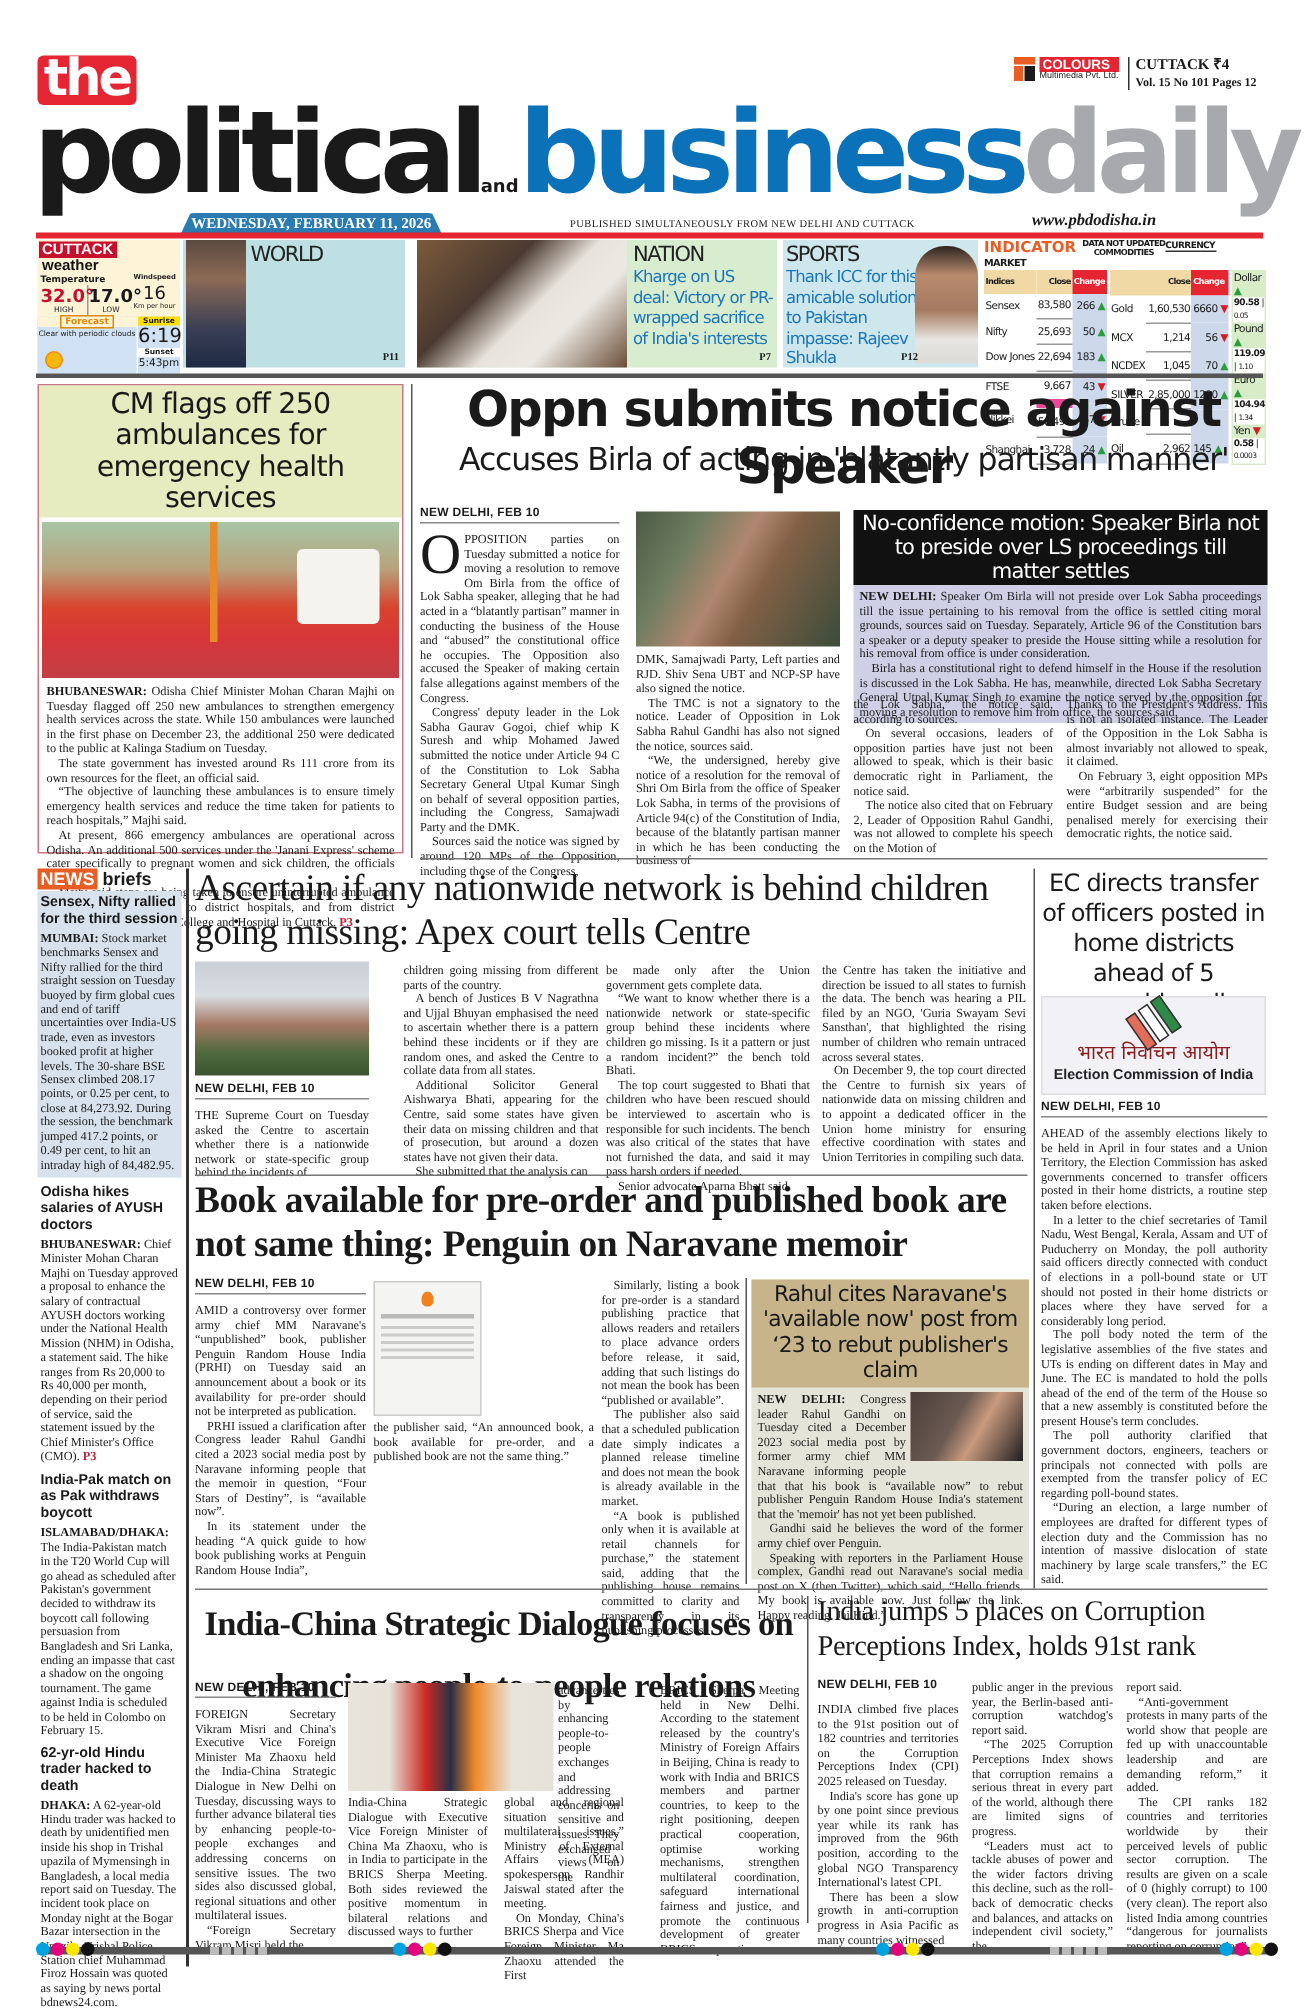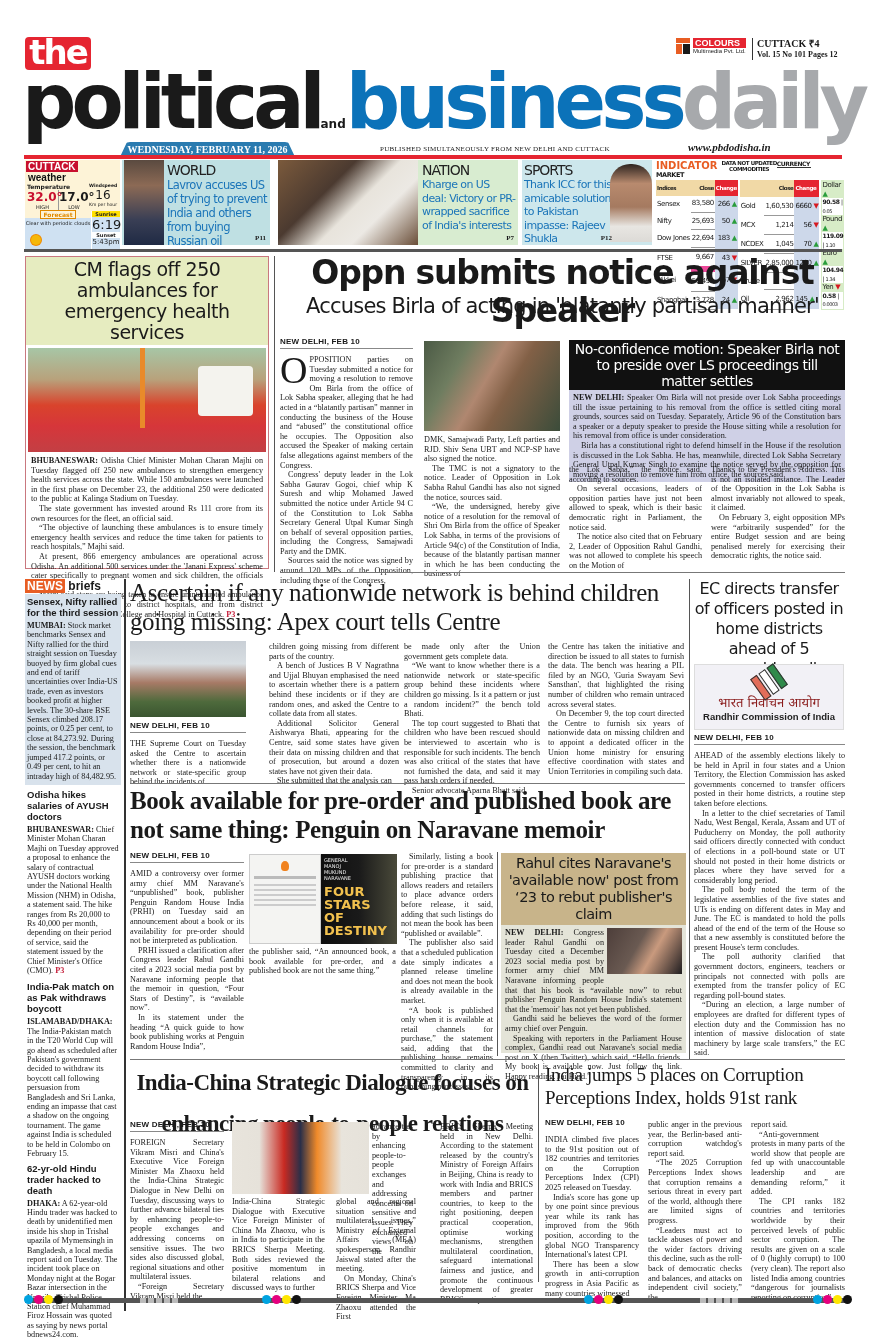--- a/index.html
+++ b/index.html
@@ -111,21 +111,20 @@
       <div style="background:#fff;font-weight:bold;font-size:5px">Sunset</div>
       <div style="font-size:7px">5:43pm</div>
     </div>
   </div>
 </div>
 
 <div class="abs strip world">
   <div class="teaser-photo" style="left:2px;top:0;width:40px;height:85px;background:linear-gradient(180deg,#5a4a40 0%,#8c6a55 30%,#3a3f55 70%,#1f2a44 100%)"></div>
   <div style="position:absolute;left:45px;top:2px;width:104px">
     <div class="teaser-kicker" style="font-size:14px">WORLD</div>
-    <div class="teaser-text" style="font-size:11.5px;line-height:14px">Lavrov accuses US of trying to prevent India and others from buying Russian oil</div>
   </div>
   <div class="pg">P11</div>
 </div>
 
 <div class="abs strip nation">
   <div class="teaser-photo" style="left:0;top:0;width:140px;height:85px;background:linear-gradient(135deg,#7b5a3c 0%,#4b3a30 35%,#e8e4dc 55%,#ece9e4 70%,#6a4e38 100%)"></div>
   <div style="position:absolute;left:144px;top:2px;width:94px">
     <div class="teaser-kicker" style="font-size:14px">NATION</div>
     <div class="teaser-text" style="font-size:11px;line-height:13.5px">Kharge on US deal: Victory or PR-wrapped sacrifice of India's interests</div>
   </div>
@@ -358,21 +357,21 @@
 <div class="vr" style="left:689px;top:579px;height:480px"></div>
 
 <div class="abs cond" style="left:693px;top:579px;width:152px;text-align:center;font-size:16px;line-height:20px">EC directs transfer of officers posted in home districts ahead of 5 assembly polls</div>
 <div class="abs" style="left:694px;top:664px;width:150px;height:66px;background:#f2f1f6;border:1px solid #ddd;text-align:center">
   <div style="display:flex;justify-content:center;gap:2px;margin-top:4px;transform:rotate(-35deg);height:26px;align-items:center">
     <div style="width:8px;height:26px;background:#e26d5a;border:1px solid #333"></div>
     <div style="width:8px;height:26px;background:#fff;border:1px solid #333"></div>
     <div style="width:8px;height:26px;background:#2f8a4a;border:1px solid #333"></div>
   </div>
   <div style="font-family:'DejaVu Sans',sans-serif;font-size:13px;color:#8a1c1c;line-height:16px">भारत निर्वाचन आयोग</div>
-  <div class="sans" style="font-weight:bold;font-size:9.5px;color:#222">Randhir Commission of India</div>
+  <div class="sans" style="font-weight:bold;font-size:9.5px;color:#222">Election Commission of India</div>
 </div>
 <div class="abs" style="left:694px;top:733px;width:151px">
   <div class="dateline">NEW DELHI, FEB 10</div>
   <p class="noind">AHEAD of the assembly elections likely to be held in April in four states and a Union Territory, the Election Commission has asked governments concerned to transfer officers posted in their home districts, a routine step taken before elections.</p>
   <p>In a letter to the chief secretaries of Tamil Nadu, West Bengal, Kerala, Assam and UT of Puducherry on Monday, the poll authority said officers directly connected with conduct of elections in a poll-bound state or UT should not posted in their home districts or places where they have served for a considerably long period.</p>
   <p>The poll body noted the term of the legislative assemblies of the five states and UTs is ending on different dates in May and June. The EC is mandated to hold the polls ahead of the end of the term of the House so that a new assembly is constituted before the present House's term concludes.</p>
   <p>The poll authority clarified that government doctors, engineers, teachers or principals not connected with polls are exempted from the transfer policy of EC regarding poll-bound states.</p>
   <p>“During an election, a large number of employees are drafted for different types of election duty and the Commission has no intention of massive dislocation of state machinery by large scale transfers,” the EC said.</p>
 </div>
 
@@ -386,27 +385,20 @@
 <div class="abs" style="left:249px;top:854px;width:148px;height:90px;display:flex;gap:0">
   <div style="width:72px;background:#f4f4f2;border:1px solid #ccc">
     <div style="width:8px;height:10px;margin:6px auto 0;background:#f0821e;border-radius:50% 50% 40% 40%"></div>
     <div style="margin:5px 4px;height:3px;background:#bbb"></div>
     <div style="margin:3px 4px;height:2px;background:#ccc"></div>
     <div style="margin:3px 4px;height:2px;background:#ccc"></div>
     <div style="margin:3px 4px;height:2px;background:#ccc"></div>
     <div style="margin:3px 4px;height:2px;background:#ccc"></div>
     <div style="margin:3px 4px;height:2px;background:#ccc"></div>
   </div>
-  <div style="width:76px;background:linear-gradient(90deg,#0e0e0e 0%,#1a1a1a 50%,#4a4a3a 100%);color:#f2c14e;padding:3px;font-family:'DejaVu Sans',sans-serif">
-    <div style="font-size:5px;color:#eee;line-height:6px;width:30px">GENERAL MANOJ MUKUND NARAVANE</div>
-    <div style="font-size:13px;line-height:13px;font-weight:bold;margin-top:4px">FOUR</div>
-    <div style="font-size:13px;line-height:13px;font-weight:bold">STARS</div>
-    <div style="font-size:13px;line-height:13px;font-weight:bold">OF</div>
-    <div style="font-size:13px;line-height:13px;font-weight:bold">DESTINY</div>
-  </div>
 </div>
 <div class="abs" style="left:249px;top:947px;width:147px">
   <p class="noind">the publisher said, “An announced book, a book available for pre-order, and a published book are not the same thing.”</p>
 </div>
 <div class="abs" style="left:401px;top:852px;width:92px">
   <p>Similarly, listing a book for pre-order is a standard publishing practice that allows readers and retailers to place advance orders before release, it said, adding that such listings do not mean the book has been “published or available”.</p>
   <p>The publisher also said that a scheduled publication date simply indicates a planned release timeline and does not mean the book is already available in the market.</p>
   <p>“A book is published only when it is available at retail channels for purchase,” the statement said, adding that the publishing house remains committed to clarity and transparency in its publishing processes.</p>
 </div>
 <div class="vr" style="left:497px;top:852px;height:204px"></div>

